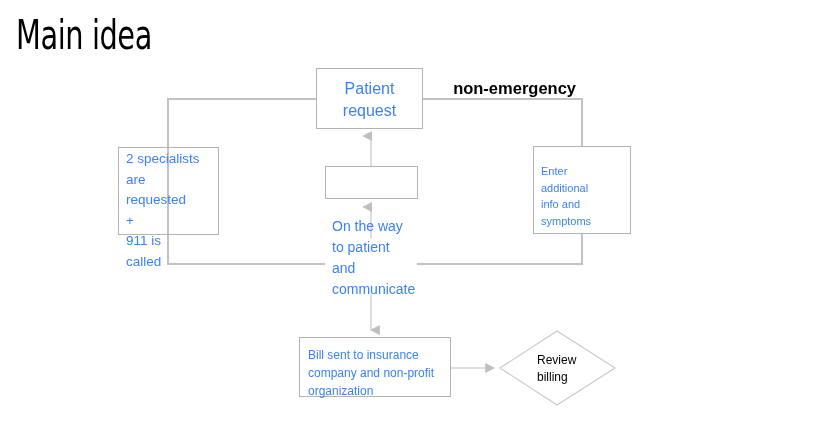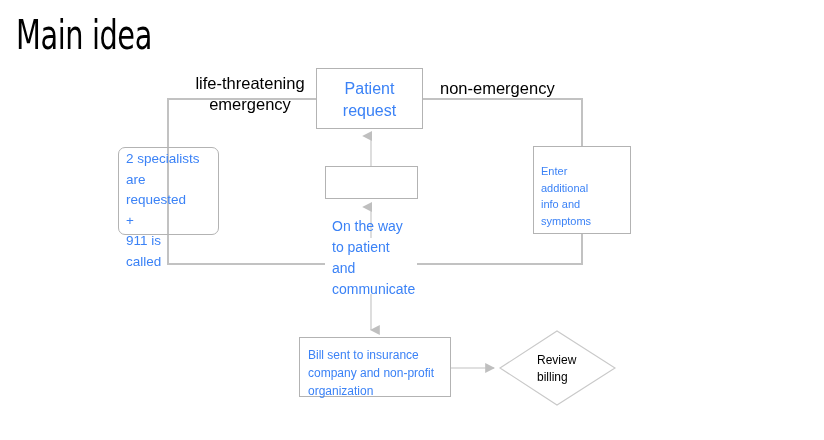--- a/index.html
+++ b/index.html
@@ -64,21 +64,21 @@
   #n-patient {
     left: 316px; top: 68px; width: 107px; height: 61px;
   }
   #n-patient .txt {
     left: 0; right: 0; top: 9px;
     text-align: center;
     font-size: 16px;
     line-height: 1.36;
   }
   #n-specialists {
-    left: 118px; top: 147px; width: 101px; height: 88px; border-radius: 7px;
+    left: 118px; top: 147px; width: 101px; height: 88px;
   }
   #n-specialists .txt {
     font-size: 13.5px;
     line-height: 1.52;
     top: 1px;
   }
   #n-enter {
     left: 533px; top: 146px; width: 98px; height: 88px;
   }
   #n-enter .txt {
@@ -124,21 +124,22 @@
     font-size: 12px;
     line-height: 1.45;
     white-space: pre-line;
     color: #000000;
   }
   #lbl-life {
     left: 182px; top: 73px; width: 136px;
   }
   #lbl-non {
     left: 440px; top: 78px; width: 136px;
-    text-align: left;
+    text-align: right;
+    font-weight: bold;
   }
 </style>
 </head>
 <body>
 
 <div id="slide">
 
   <div id="title">Main idea</div>
 
   <svg id="wires" viewBox="0 0 824 440">
@@ -208,18 +209,16 @@
 
   <div class="node" id="n-bill">
     <div class="txt">Bill sent to insurance
 company and non-profit
 organization</div>
   </div>
 
   <div id="n-review-label">Review
 billing</div>
 
-  <div class="edge-label" id="lbl-life">life-threatening
-emergency</div>
 
   <div class="edge-label" id="lbl-non">non-emergency</div>
 
 </div>
 
 </body></html>

